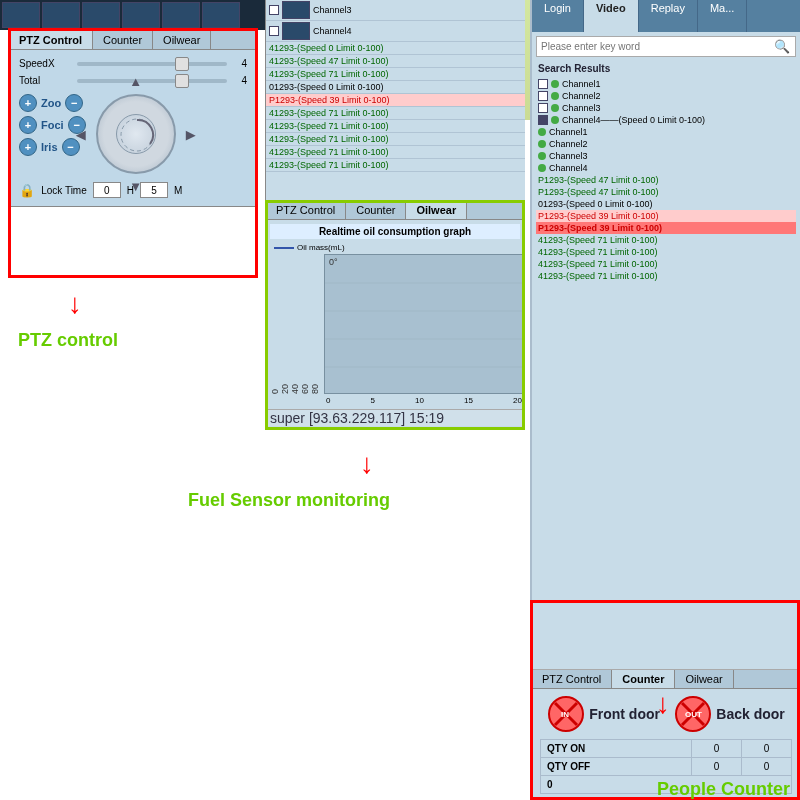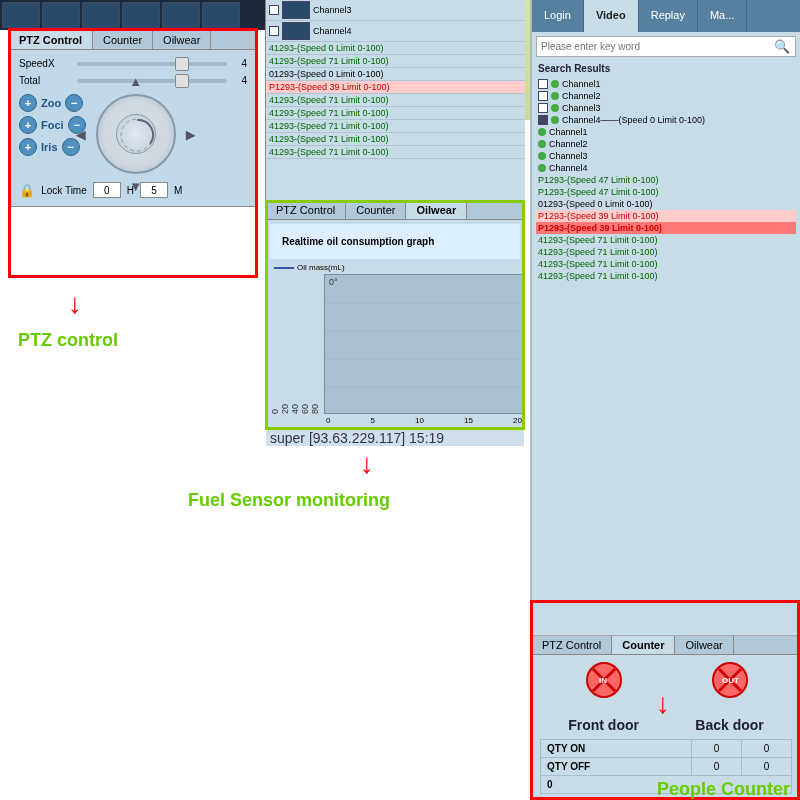--- a/index.html
+++ b/index.html
@@ -253,23 +253,24 @@
       display: flex;
       background: #b0c8d8;
       border-bottom: 1px solid #888;
     }
     .fuel-content {
       padding: 4px;
     }
     .graph-title {
       font-size: 10px;
       font-weight: bold;
+      text-align: center;
       margin-bottom: 4px;
       background: #ddeeff;
-      padding: 12px;
+      padding: 2px;
     }
     .graph-area {
       display: flex;
       gap: 4px;
     }
     .graph-y-label {
       writing-mode: vertical-lr;
       transform: rotate(180deg);
       font-size: 9px;
       display: flex;
@@ -323,21 +324,21 @@
       background: #c8dce8;
       border-left: 2px solid #aabccc;
       overflow: hidden;
     }
     .nav-tabs {
       display: flex;
       background: #5580a0;
       height: 32px;
     }
     .nav-tab {
-      padding: 9px 12px;
+      padding: 2px 12px;
       color: #fff;
       font-size: 11px;
       cursor: pointer;
       border-right: 1px solid #446888;
     }
     .nav-tab.active {
       background: #c8dce8;
       color: #222;
       font-weight: bold;
     }
@@ -404,23 +405,23 @@
     .pc-content {
       padding: 6px 8px;
     }
     .pc-doors {
       display: flex;
       justify-content: space-around;
       margin-bottom: 6px;
     }
     .door-col {
       display: flex;
-      flex-direction: column;
-      align-items: center;
-      gap: 18px;
+      flex-direction: row;
+      align-items: center;
+      gap: 4px;
       justify-content: space-between;
     }
     .door-label {
       font-size: 14px;
       font-weight: bold;
       color: #223;
     }
     .pc-table {
       width: 100%;
       border-collapse: collapse;
@@ -576,20 +577,23 @@
     <div class="channel-thumb"></div>
     <span>Channel3</span>
   </div>
   <div class="channel-item">
     <div class="ch-checkbox"></div>
     <div class="channel-thumb"></div>
     <span>Channel4</span>
   </div>
   <div class="channel-item green">
     <span>41293-(Speed 0 Limit 0-100)</span>
+  </div>
+  <div class="channel-item green">
+    <span>41293-(Speed 47 Limit 0-100)</span>
   </div>
   <div class="channel-item green">
     <span>41293-(Speed 71 Limit 0-100)</span>
   </div>
   <div class="channel-item">
     <span>01293-(Speed 0 Limit 0-100)</span>
   </div>
   <div class="channel-item red-item">
     <span>P1293-(Speed 39 Limit 0-100)</span>
   </div>

